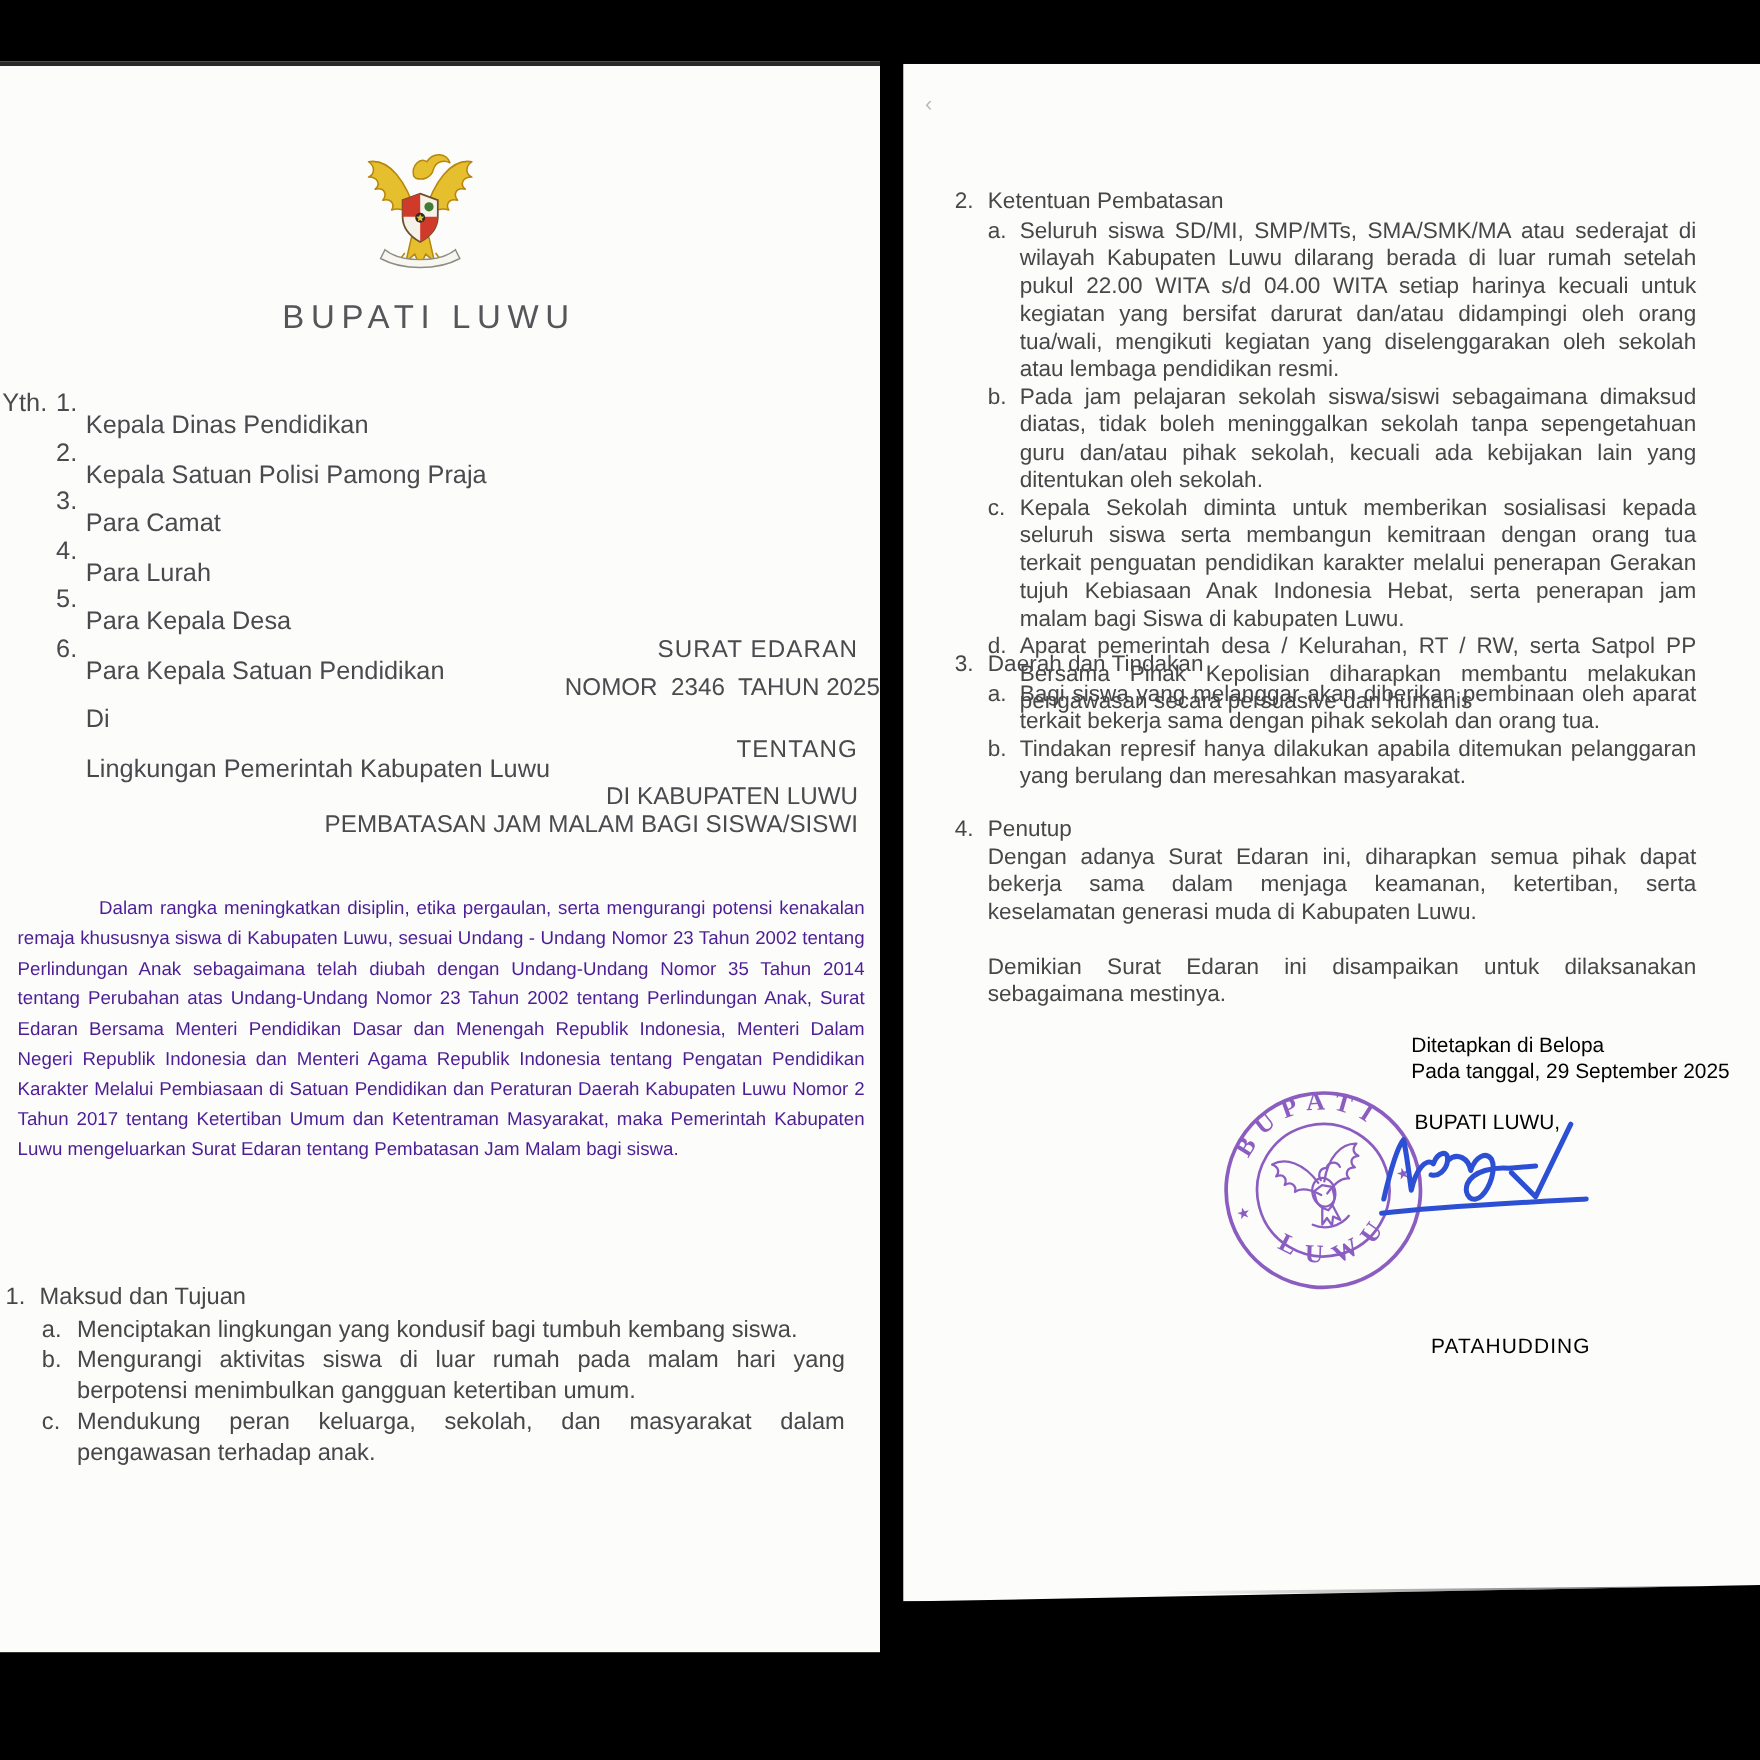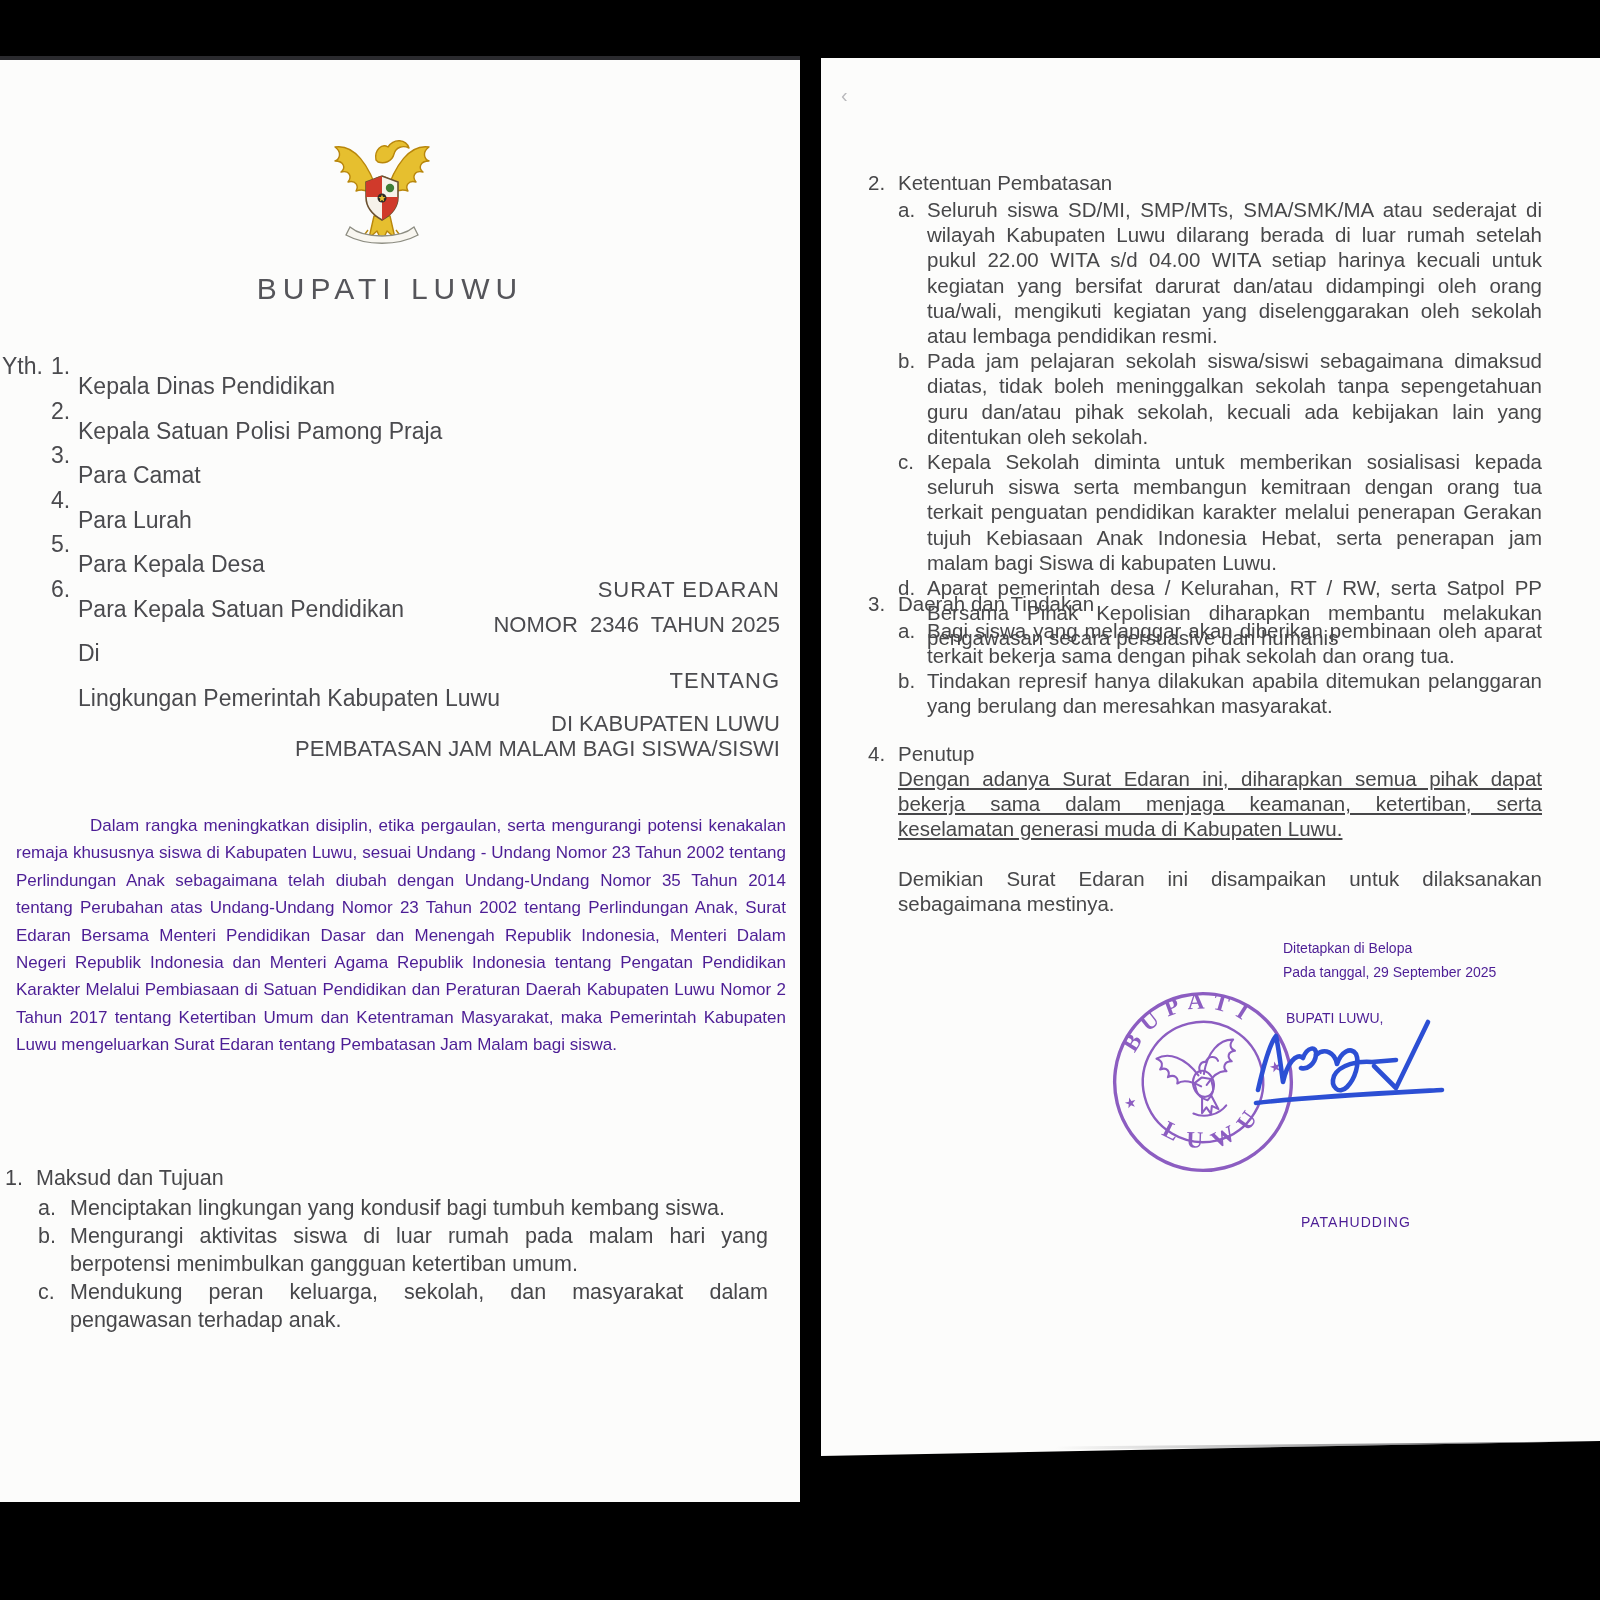--- a/index.html
+++ b/index.html
@@ -31,21 +31,21 @@
     font-size:30px; letter-spacing:6px; color:#55555a;
   }
   .emblem { left:326px; top:70px; width:112px; height:122px; }
 
   .addr { left:2px; top:294px; font-size:23px; line-height:24.5px; color:#4a4a4e; }
   .addr-row { display:grid; grid-template-columns:49px 27px auto; }
   .addr-row .c-txt { white-space:nowrap;margin-top:20px; }
 
   .title-line { left:0; width:780px; text-align:right; color:#4b4b4f; font-size:22px; }
   .doc-type   { top:517px; letter-spacing:1px; }
-  .doc-number { top:552px; white-space:pre; }
+  .doc-number { top:552px; white-space:pre;padding-left:20px; }
   .doc-about  { top:608px; letter-spacing:1px; }
   .doc-subject{ top:652px; line-height:24.5px; }
 
   .opening {
     left:16px; top:752px; width:770px;
     font-size:17px; line-height:27.4px;
     text-align:justify; text-indent:74px; color:#4c1d95;
   }
 
   .sec1-head { left:5px; top:1106px; display:flex; font-size:21.5px; color:#47474a; }
@@ -61,24 +61,24 @@
   #sec3-head { left:47px; top:534px; }
   #sec4-head { left:47px; top:684px; }
 
   .rsec-items { left:77px; width:644px; font-size:20.5px; color:#474749; }
   #sec2-items { top:139px; line-height:25.2px; }
   #sec3-items { top:560px; line-height:25px; }
   .rsec-items .li { display:grid; grid-template-columns:29px auto; }
   .rsec-items .li .c-txt { text-align:justify; }
 
   .rpara { left:77px; width:644px; font-size:20.5px; line-height:25px; text-align:justify; color:#474749; }
-  #sec4-para1 { top:708px;text-decoration:underline; }
+  #sec4-para1 { top:708px; }
   #sec4-para2 { top:808px; }
 
-  .closing-line { left:462px; font-size:14px; color:#4c1d95; }
+  .closing-line { left:462px; font-size:19px; color:#000000; }
   #closing-place { top:882px; }
   #closing-date  { top:906px; }
   #signer-title  { top:952px; left:465px; }
   #signer-name   { top:1156px; letter-spacing:1px;margin-left:18px; }
 
   .stamp {
     left:288px; top:930px; width:188px; height:188px;
     transform:rotate(-14deg); opacity:.86;
   }
   .signature { left:425px; top:948px; width:225px; height:130px; }

